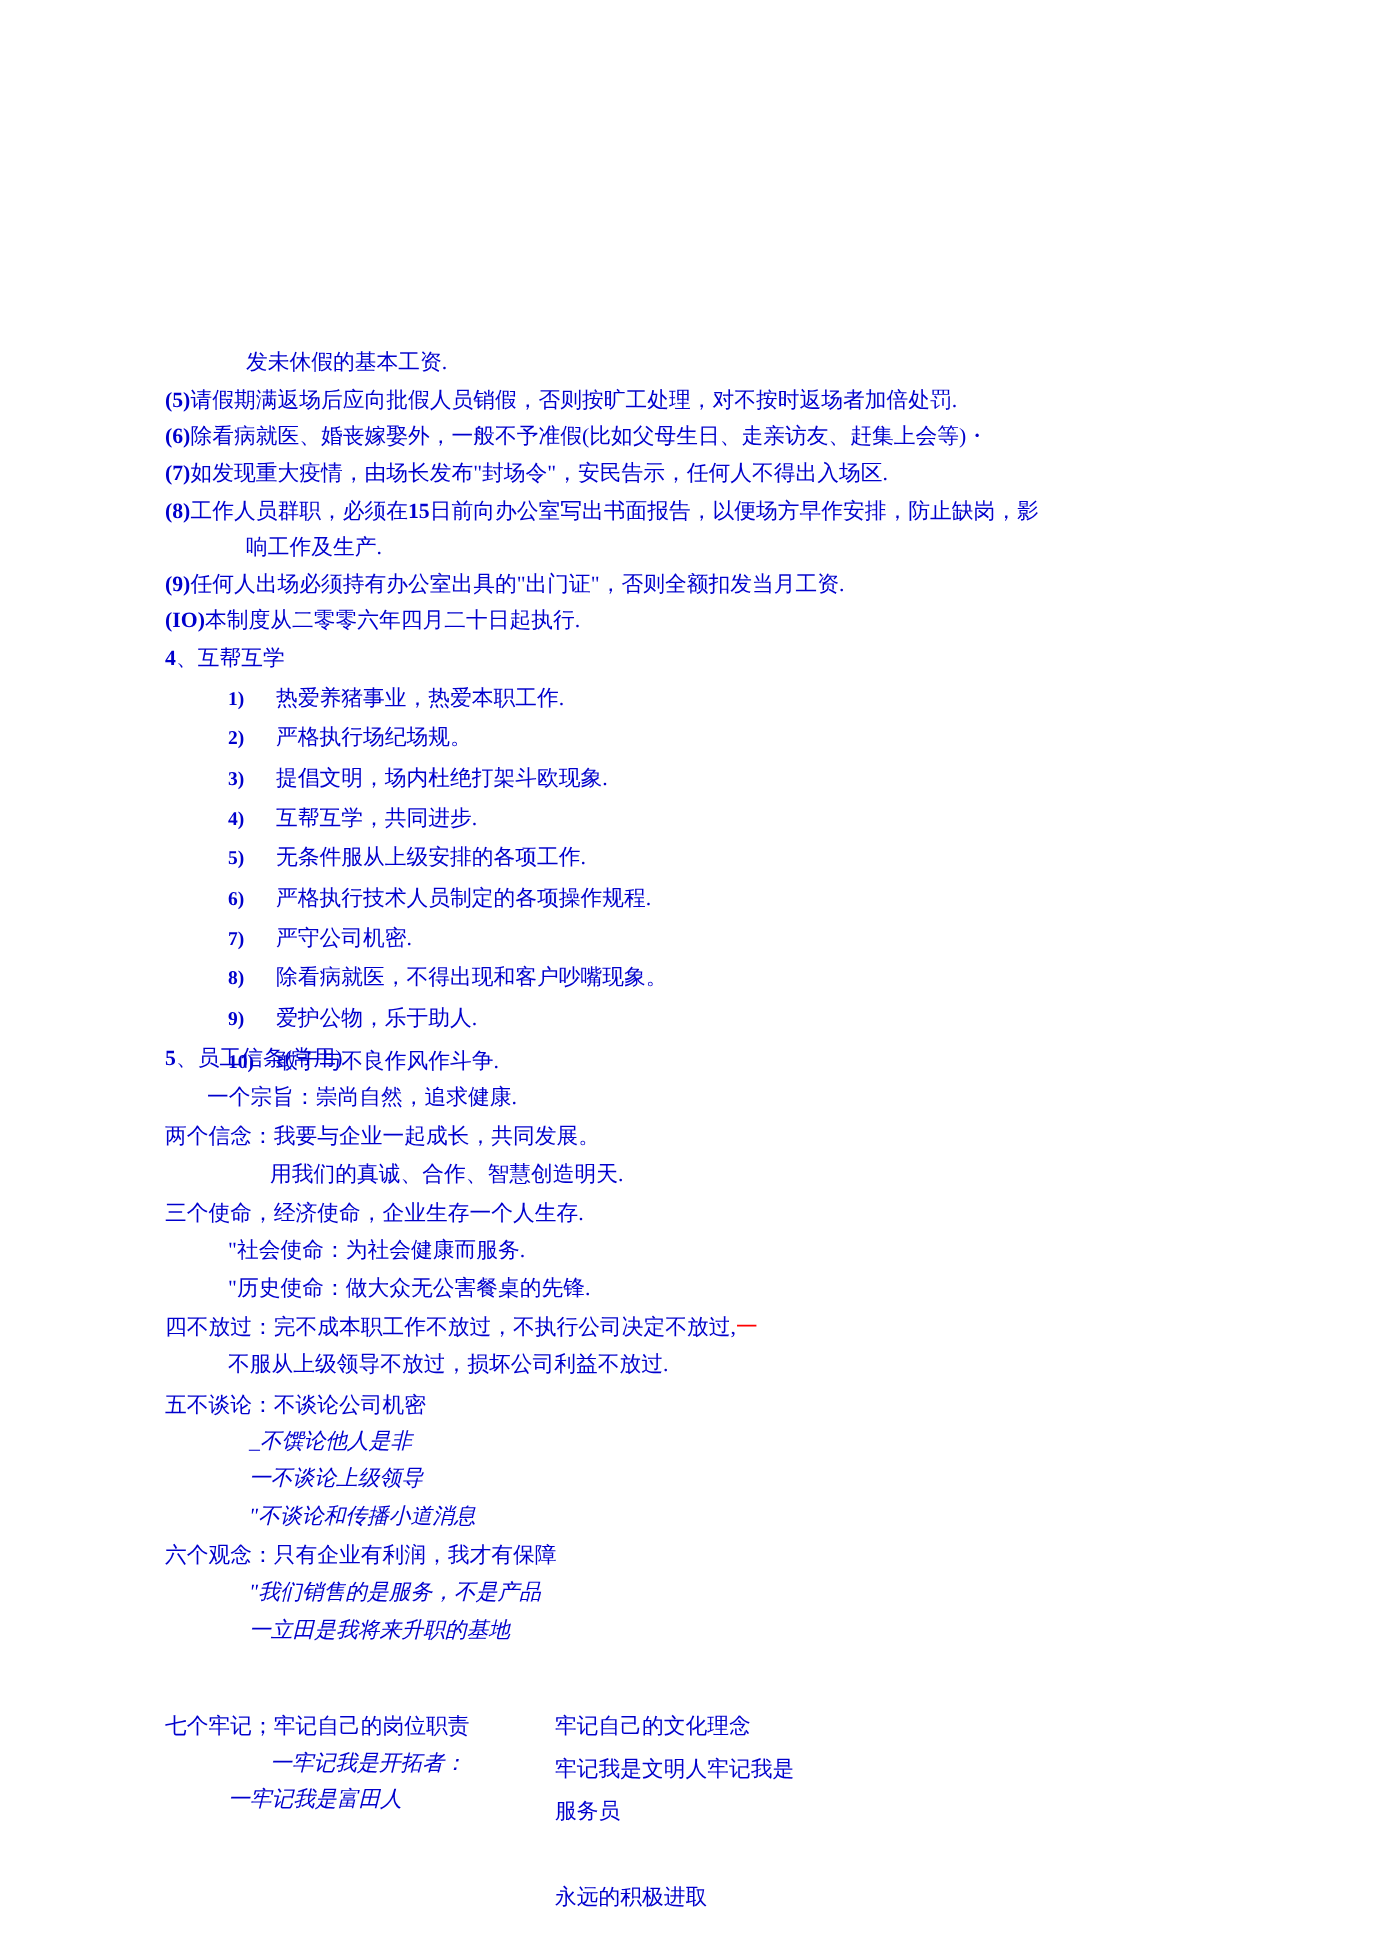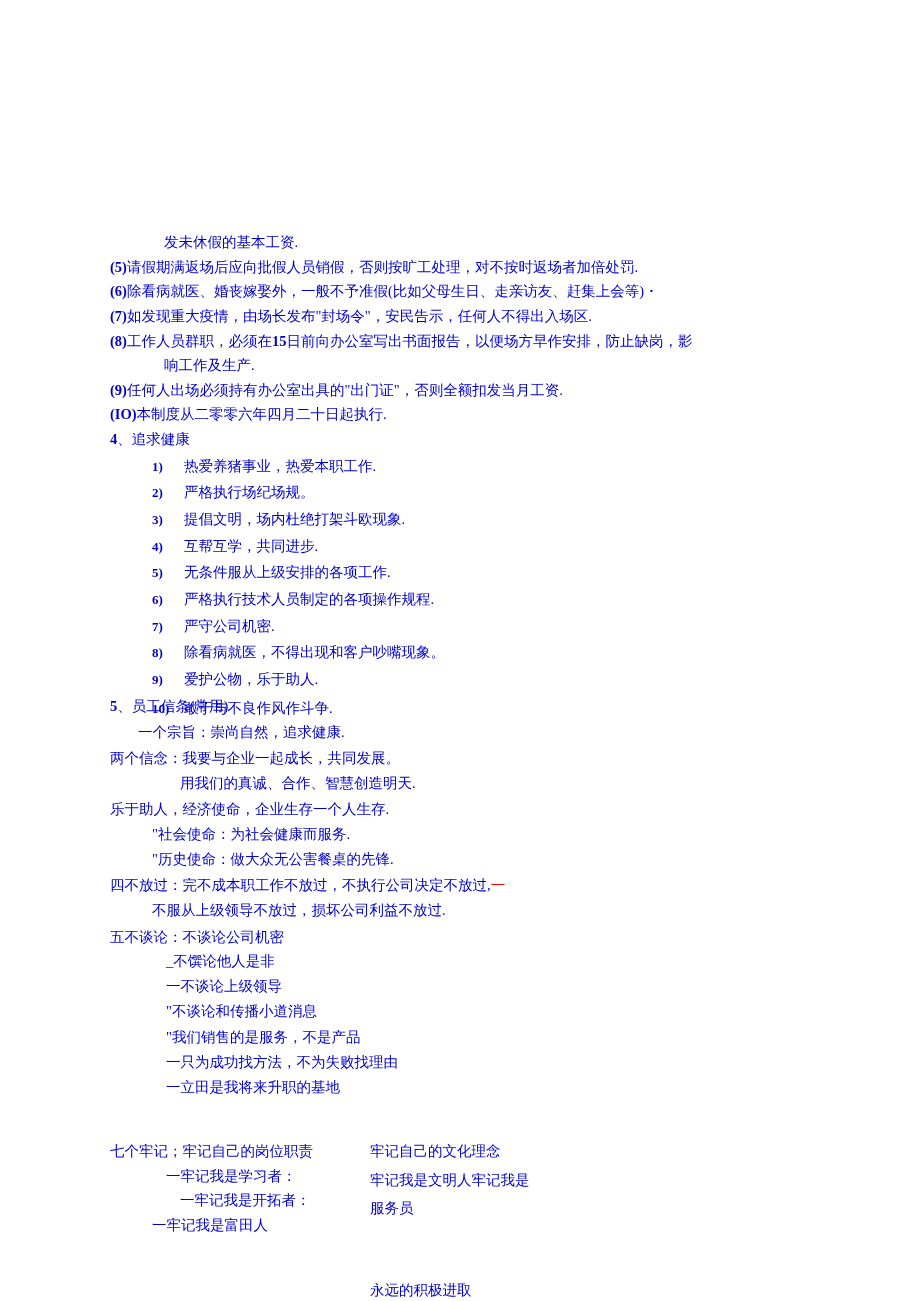--- a/index.html
+++ b/index.html
@@ -55,20 +55,21 @@
       font-weight: bold;
     }
     .block {
       margin-top: 2px;
     }
     .indent-text {
       padding-left: 70px;
     }
     .indent-text2 {
       padding-left: 56px;
+      font-style: italic;
     }
     .indent-text3 {
       padding-left: 42px;
     }
     .seven-eight-wrap {
       position: relative;
     }
     .col-left {
       display: block;
       margin-top: 40px;
@@ -129,21 +130,21 @@
 </div>
 
 <div class="item-line">
   <span class="item-label">(IO)</span>
   <span class="item-text">本制度从二零零六年四月二十日起执行.</span>
 </div>
 
 <div class="section-heading">
   <span class="section-num">4</span>
   <span>、</span>
-  <span>追求健康</span>
+  <span>互帮互学</span>
 </div>
 
 <div class="sub-list">
   <div class="sub-item">
       <span class="sub-num">1)</span>
       <span class="sub-text">热爱养猪事业，热爱本职工作.</span>
     </div>
   <div class="sub-item">
       <span class="sub-num">2)</span>
       <span class="sub-text">严格执行场纪场规。</span>
@@ -193,47 +194,46 @@
 <div class="block" style="padding-left:28px;">
   <span>一个宗旨：</span><span>崇尚自然，追求健康.</span>
 </div>
 
 <div class="block">
   <div><span>两个信念：</span><span>我要与企业一起成长，共同发展。</span></div>
   <div class="indent-text">用我们的真诚、合作、智慧创造明天.</div>
 </div>
 
 <div class="block">
-  <div><span>乐于助人，</span><span>经济使命，企业生存一个人生存.</span></div>
+  <div><span>三个使命，</span><span>经济使命，企业生存一个人生存.</span></div>
   <div class="indent-text3">"社会使命：为社会健康而服务.</div>
   <div class="indent-text3">"历史使命：做大众无公害餐桌的先锋.</div>
 </div>
 
 <div class="block">
   <div><span>四不放过：</span><span>完不成本职工作不放过，不执行公司决定不放过,</span><span class="red-text">一</span></div>
   <div class="indent-text3">不服从上级领导不放过，损坏公司利益不放过.</div>
 </div>
 
 <div class="block">
   <div><span>五不谈论：</span><span>不谈论公司机密</span></div>
   <div class="indent-text2">_不馔论他人是非</div>
   <div class="indent-text2">一不谈论上级领导</div>
   <div class="indent-text2">"不谈论和传播小道消息</div>
 </div>
 
 <div class="block">
+  <div><span>六个观念：</span><span>只有企业有利润，我才有保障</span></div>
   <div class="indent-text2">"我们销售的是服务，不是产品</div>
-  <div class="indent-text2">一只为成功找方法，不为失败找理由</div>
   <div class="indent-text2">一立田是我将来升职的基地</div>
 </div>
 
 <div class="block seven-eight-wrap">
   <div class="col-left">
     <div><span>七个牢记；</span><span>牢记自己的岗位职责</span></div>
-    <div class="indent-text2">一牢记我是学习者：</div>
     <div class="indent-text2" style="padding-left:70px;">一牢记我是开拓者：</div>
     <div class="indent-text2" style="padding-left:42px;">一牢记我是富田人</div>
   </div>
   <div class="col-right">
     <div>牢记自己的文化理念</div>
     <div>牢记我是文明人牢记我是</div>
     <div>服务员</div>
   </div>
 </div>
 

